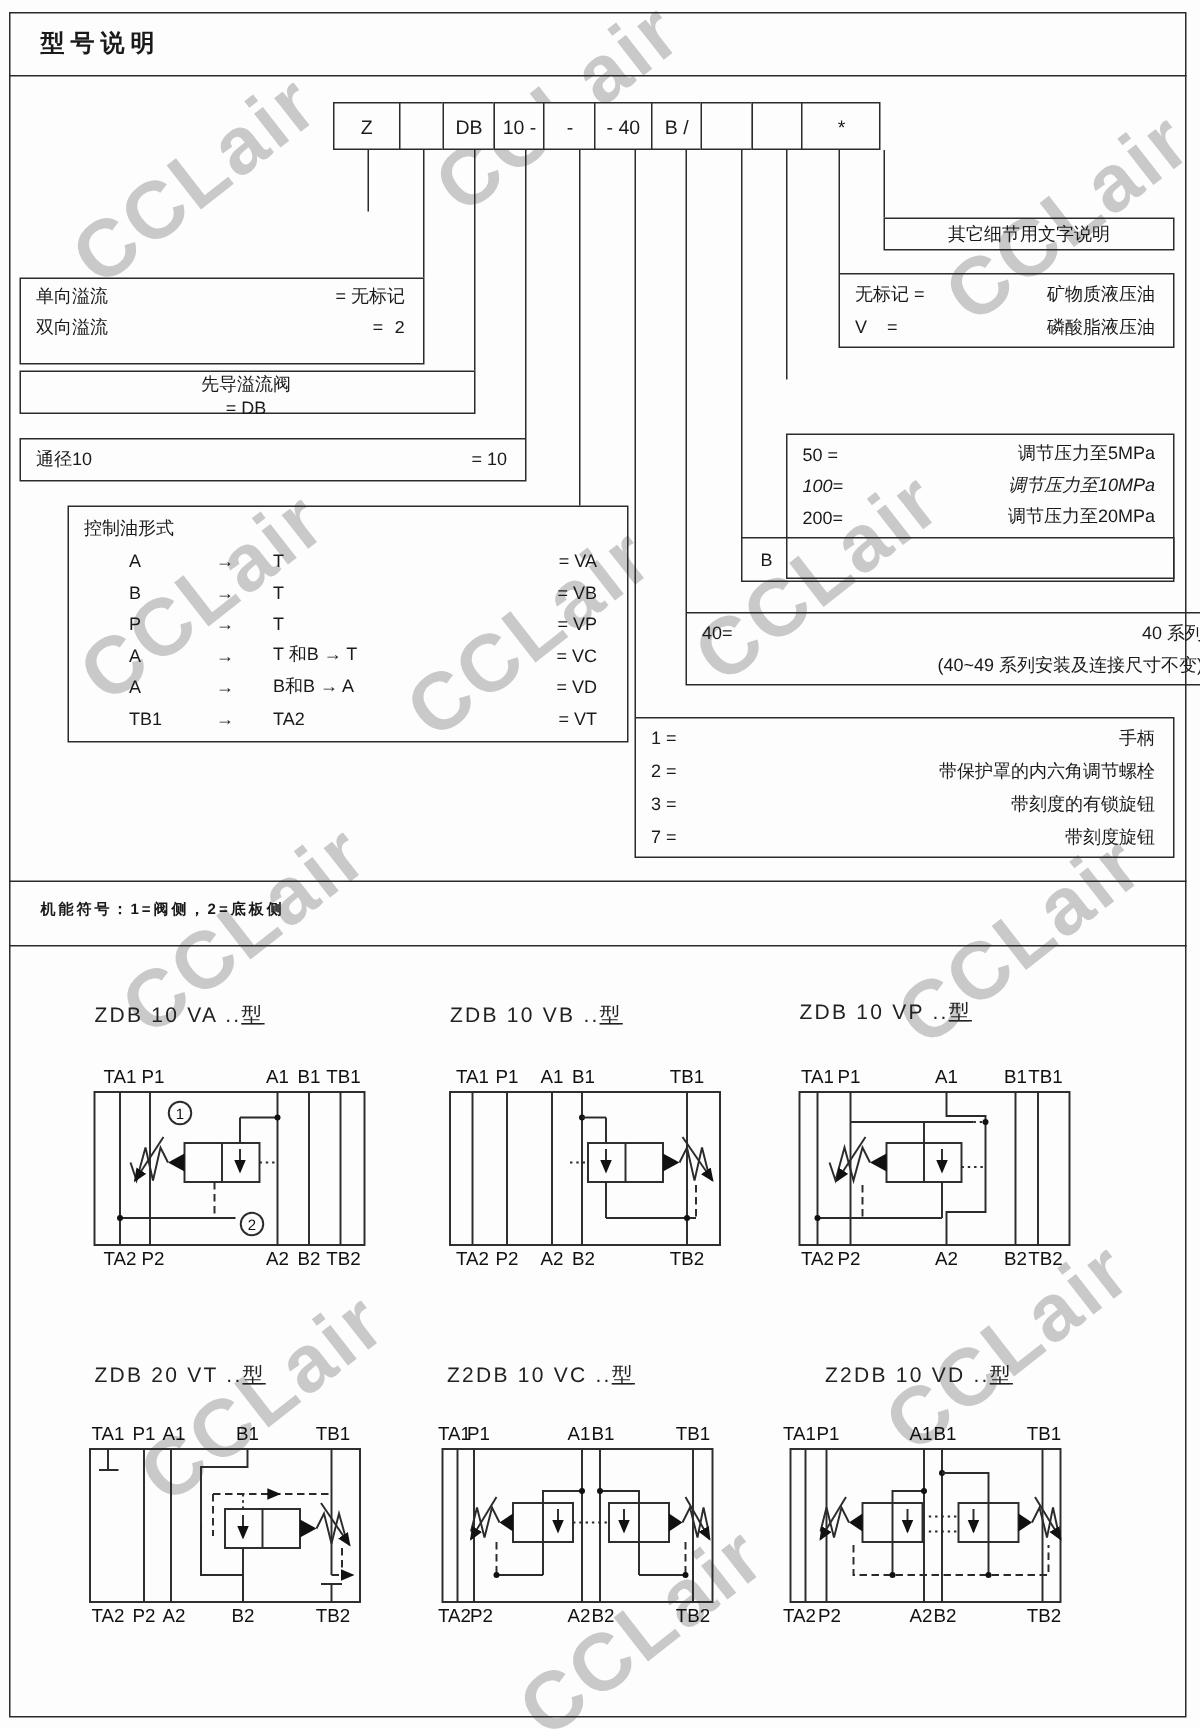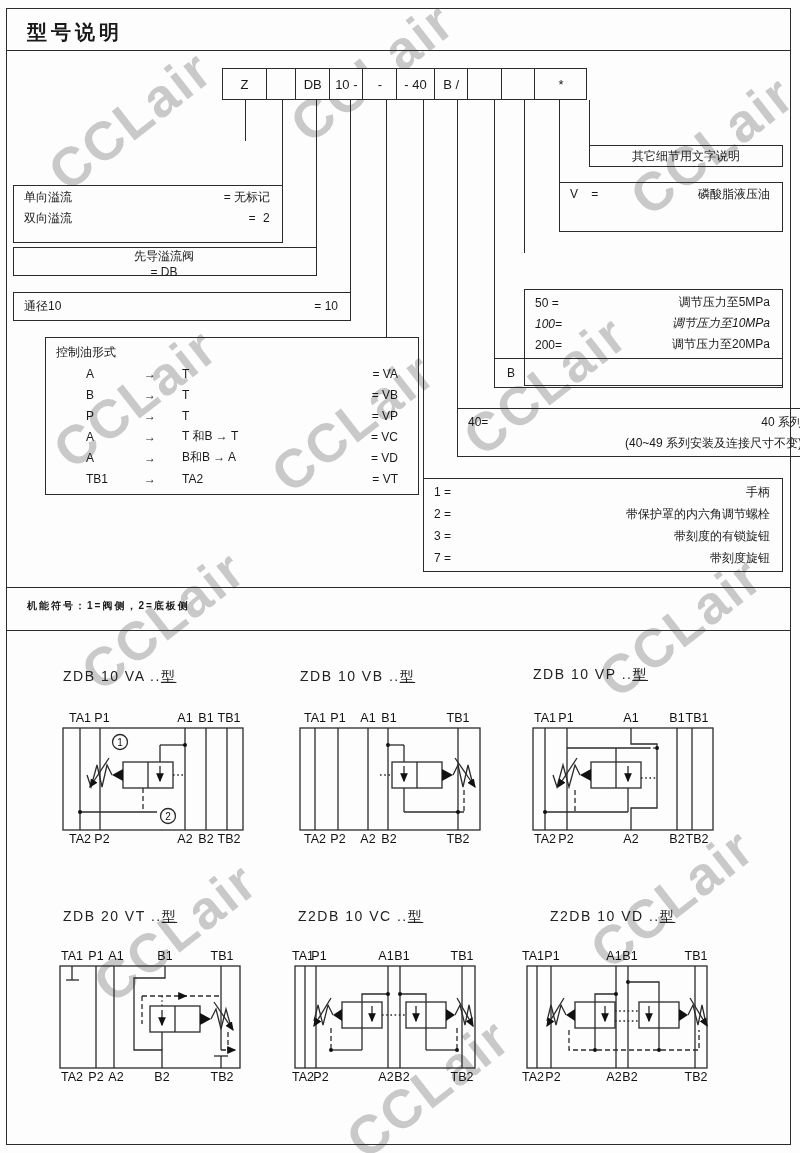--- a/index.html
+++ b/index.html
@@ -5,21 +5,21 @@
   html,body{margin:0;padding:0;background:#fff;}
   .page{position:relative;width:800px;height:1153px;background:#fdfdfd;overflow:hidden;
         font-family:"Liberation Sans","DejaVu Sans",sans-serif;color:#1a1a1a;}
   .ab{position:absolute;}
   .bx{position:absolute;border:1.4px solid #2b2b2b;box-sizing:border-box;font-size:12px;}
   .vl{position:absolute;width:1.4px;background:#2b2b2b;}
   .hl{position:absolute;height:1.4px;background:#2b2b2b;}
   .wm{position:absolute;font-size:54px;font-weight:bold;letter-spacing:2px;color:#c9c9c9;
       transform:translate(-50%,-50%) rotate(-38deg);white-space:nowrap;user-select:none;z-index:0;}
   .fg{z-index:2;}
-  .page-title{font-size:20px;font-weight:bold;letter-spacing:4px;}
+  .page-title{font-size:16px;font-weight:bold;letter-spacing:4px;}
   .sec-title{font-size:10px;font-weight:700;letter-spacing:2px;}
   .cells{position:absolute;display:flex;}
   .cell{border:1.4px solid #2b2b2b;box-sizing:border-box;margin-left:-1.4px;display:flex;
         align-items:center;justify-content:center;font-size:13px;height:32px;background:#fdfdfd;}
   .cell:first-child{margin-left:0;}
   .lrow{display:flex;justify-content:space-between;align-items:center;padding:0 12px 0 10px;}
   .crow{display:flex;align-items:center;height:21px;font-size:12px;}
   .c1{width:58px;padding-left:40px;}
   .c2{width:38px;}
   .c3{flex:1;}
@@ -146,20 +146,24 @@
       <span class="c3">TA2</span>
       <span class="c4">= VT</span>
     </div>
   </div>
 
   <div class="bx fg" style="left:589px;top:145px;width:194px;height:22px;display:flex;align-items:center;justify-content:center;">
     <span>其它细节用文字说明</span>
   </div>
 
   <div class="bx fg" style="left:559px;top:182px;width:224px;height:50px;">
+    <div class="lrow" style="height:22px;margin-top:2px;">
+      <span style="white-space:pre;">无标记 =</span>
+      <span>矿物质液压油</span>
+    </div>
     <div class="lrow" style="height:22px;">
       <span style="white-space:pre;">V    =</span>
       <span>磷酸脂液压油</span>
     </div>
   </div>
 
   <div class="bx fg" style="left:524px;top:253px;width:259px;height:97px;margin-top:36px;">
     <div class="lrow" style="height:21px;margin-top:2px;">
       <span>50 =</span>
       <span>调节压力至5MPa</span>

